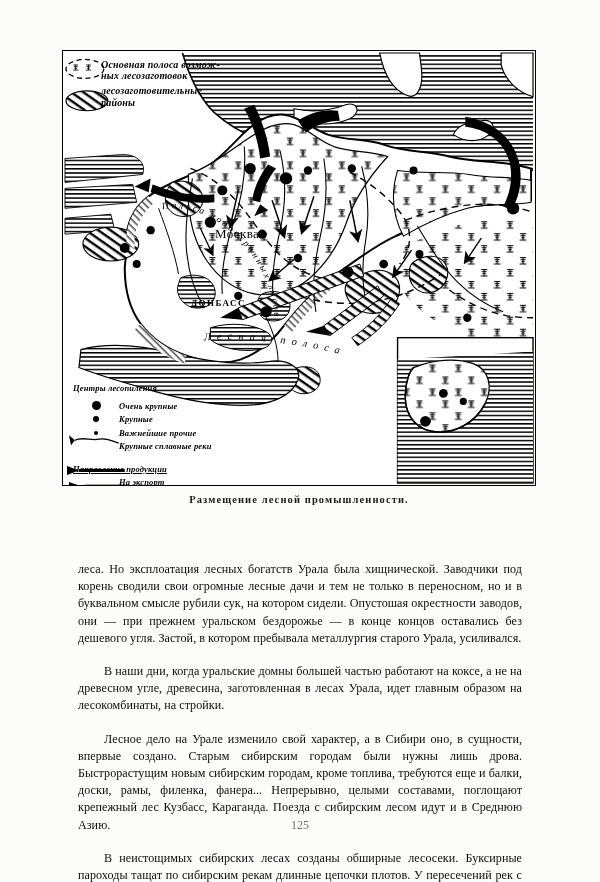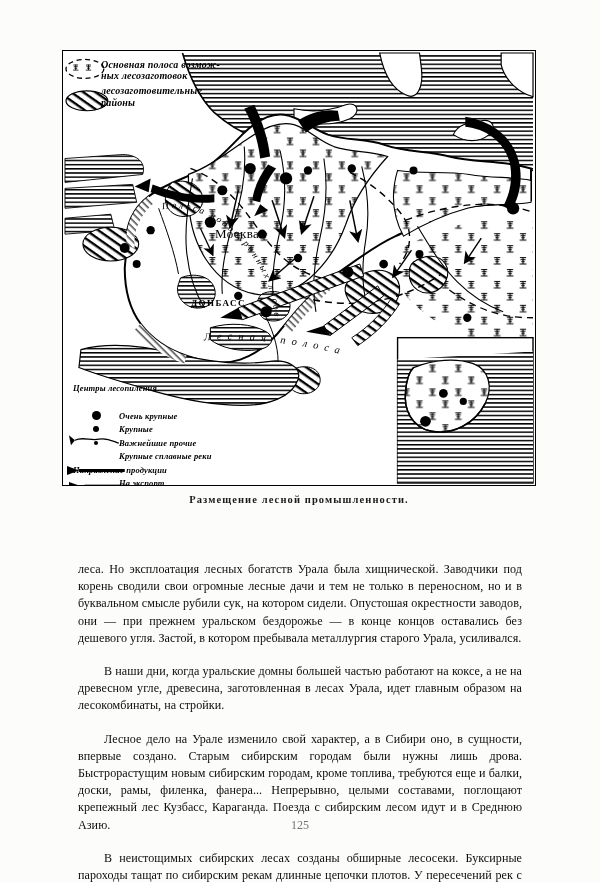--- a/index.html
+++ b/index.html
@@ -42,25 +42,25 @@
     color:#000;letter-spacing:.2px;
   }
   .legend-top .l2{margin-top:3.4px;}
 
   .legend-bottom{
     position:absolute;left:10px;top:332px;width:212px;
     font-family:"Liberation Serif",serif;
     font-style:italic;font-weight:700;
     font-size:8.5px;color:#000;letter-spacing:.15px;
   }
-  .legend-bottom .lb-head{margin-bottom:16px;}
+  .legend-bottom .lb-head{margin-bottom:6px;}
   .lb-row{display:flex;align-items:center;height:13.5px;}
   .lb-sym{width:46px;flex:0 0 46px;display:flex;align-items:center;justify-content:center;}
   .lb-txt{white-space:nowrap;}
-  .lb-full{margin-top:2px;margin-bottom:1px;}
+  .lb-full{margin-top:11px;margin-bottom:1px;text-decoration:underline;}
   .dot{border-radius:50%;background:#000;display:block;}
   .dot-xl{width:9px;height:9px;}
   .dot-l{width:6.4px;height:6.4px;}
   .dot-s{width:4.2px;height:4.2px;}
 
   
   .mlabel{
     position:absolute;
     font-family:"Liberation Serif",serif;
     color:#000;

